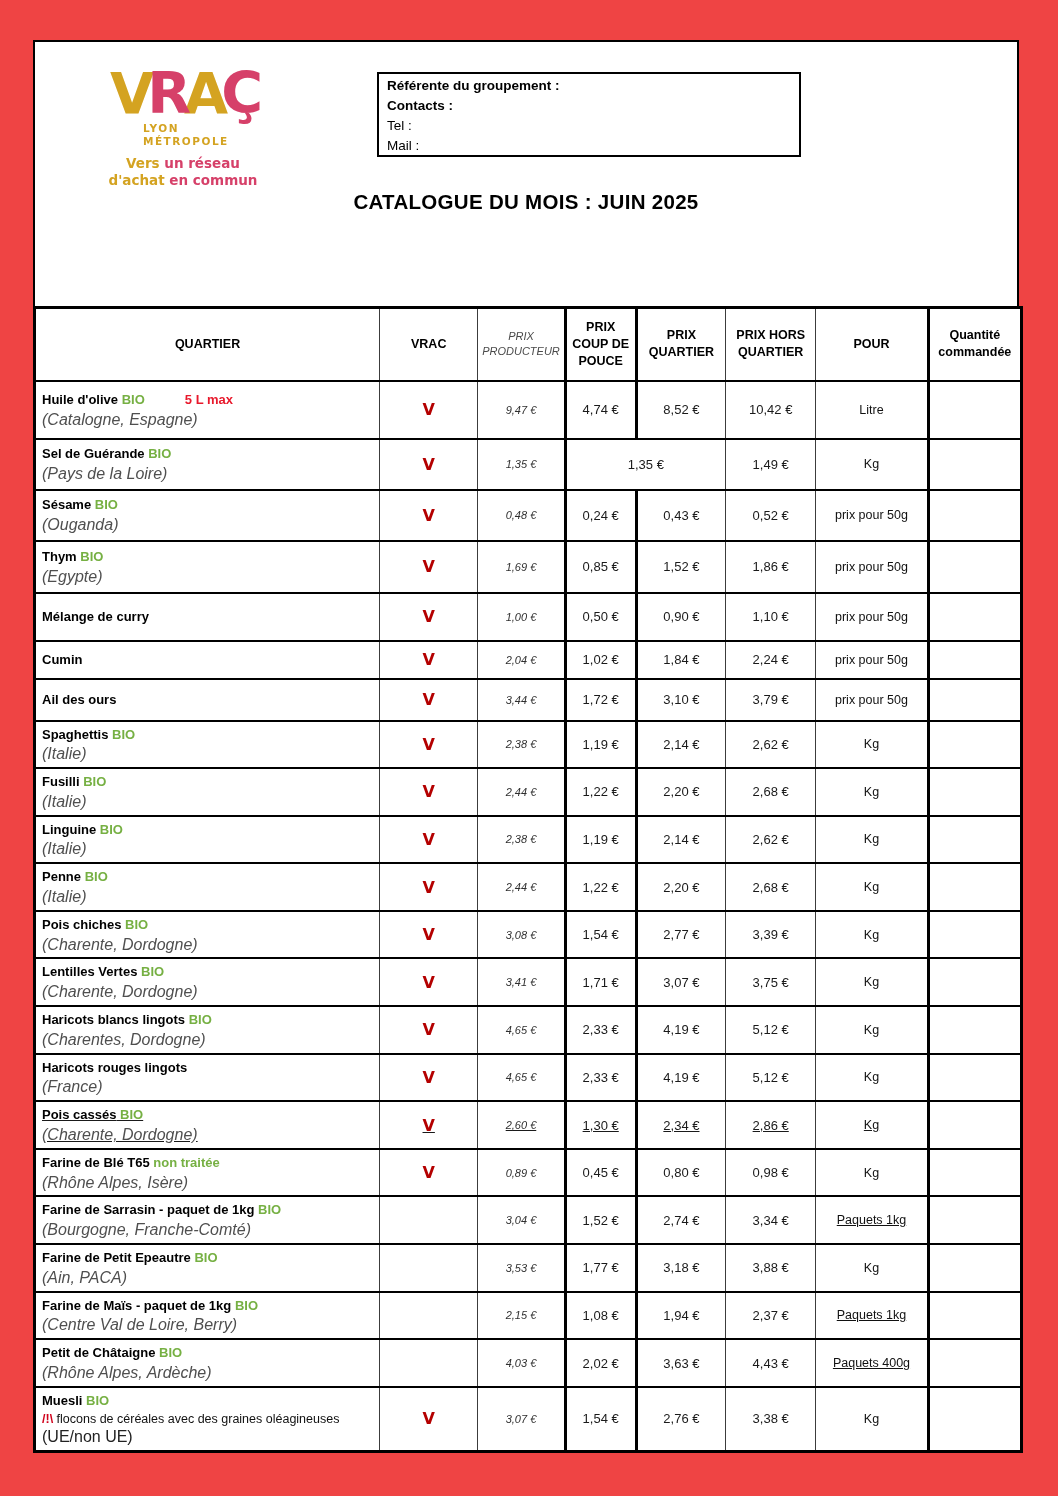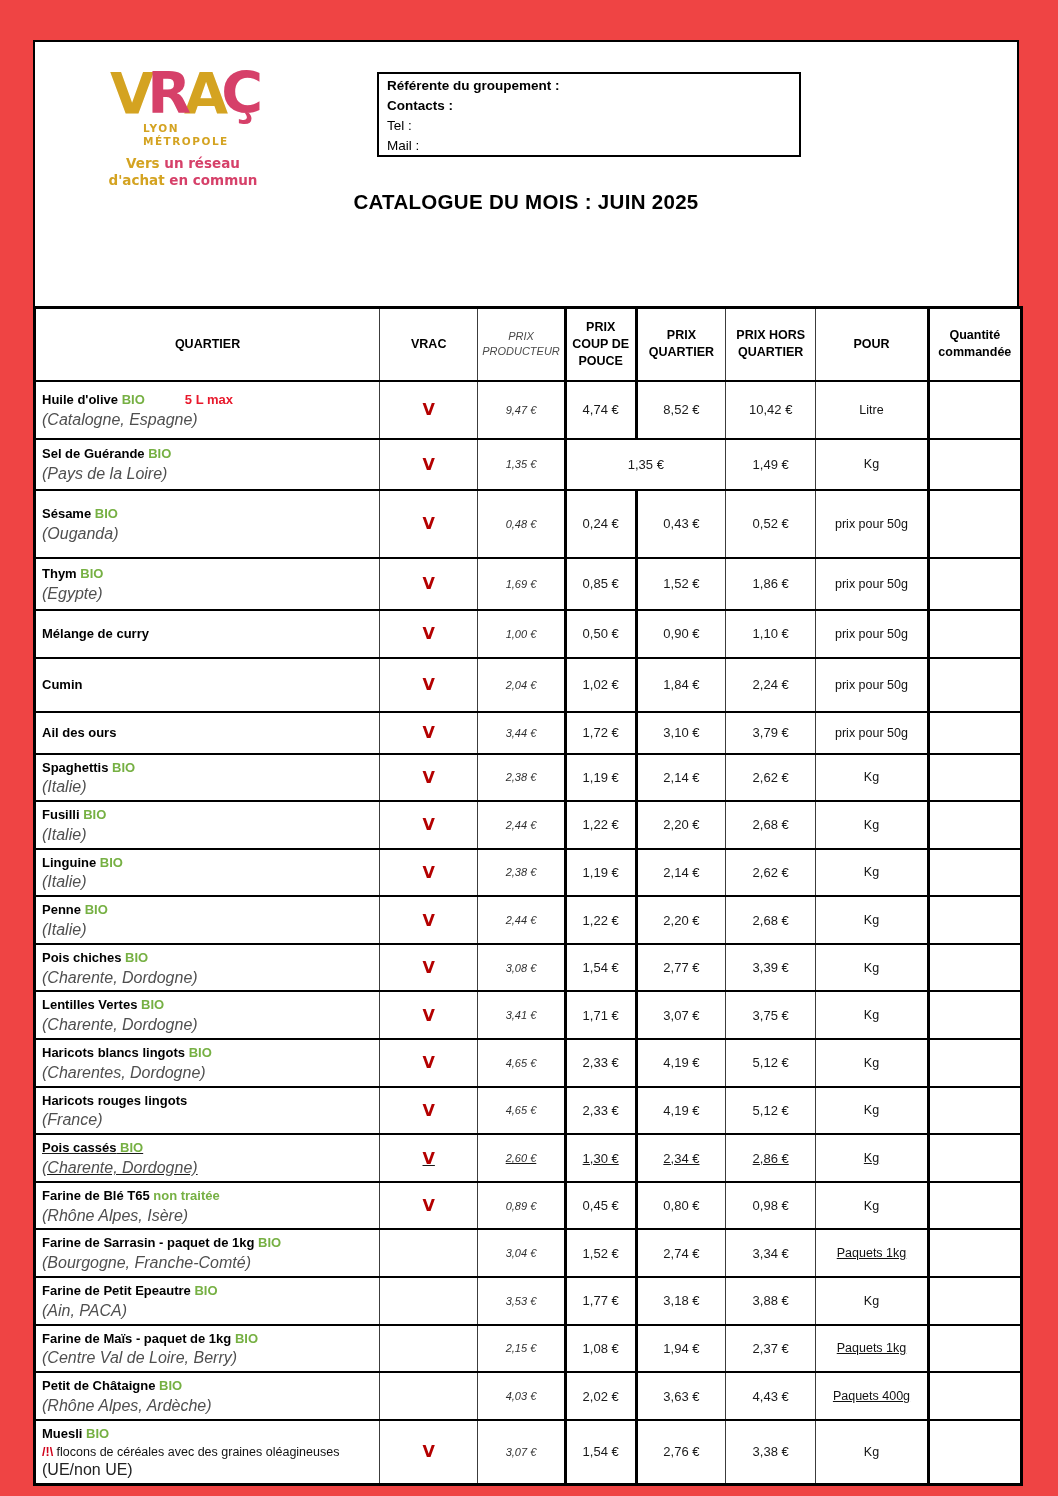--- a/index.html
+++ b/index.html
@@ -133,21 +133,21 @@
               <div><span class="pname">Sel de Guérande</span><span class="bio"> BIO</span></div>
               <div class="origin">(Pays de la Loire)</div>
             </td>
             <td><span class="vmark">V</span></td>
             <td class="pp">1,35 €</td>
             <td class="price coup merged" colspan="2">1,35 €</td>
             <td class="price">1,49 €</td>
             <td class="pourcell"><span>Kg</span></td>
             <td class="qtycol"></td>
           </tr>
-          <tr style="height: 68px;">
+          <tr style="height: 51px;">
             <td class="prodcell">
               <div><span class="pname">Sésame</span><span class="bio"> BIO</span></div>
               <div class="origin">(Ouganda)</div>
             </td>
             <td><span class="vmark">V</span></td>
             <td class="pp">0,48 €</td>
             <td class="price coup">0,24 €</td>
             <td class="price">0,43 €</td>
             <td class="price">0,52 €</td>
             <td class="pourcell"><span>prix pour 50g</span></td>
@@ -171,21 +171,21 @@
               <div><span class="pname">Mélange de curry</span></div>
             </td>
             <td><span class="vmark">V</span></td>
             <td class="pp">1,00 €</td>
             <td class="price coup">0,50 €</td>
             <td class="price">0,90 €</td>
             <td class="price">1,10 €</td>
             <td class="pourcell"><span>prix pour 50g</span></td>
             <td class="qtycol"></td>
           </tr>
-          <tr style="height: 54px;">
+          <tr style="height: 38px;">
             <td class="prodcell">
               <div><span class="pname">Cumin</span></div>
             </td>
             <td><span class="vmark">V</span></td>
             <td class="pp">2,04 €</td>
             <td class="price coup">1,02 €</td>
             <td class="price">1,84 €</td>
             <td class="price">2,24 €</td>
             <td class="pourcell"><span>prix pour 50g</span></td>
             <td class="qtycol"></td>

